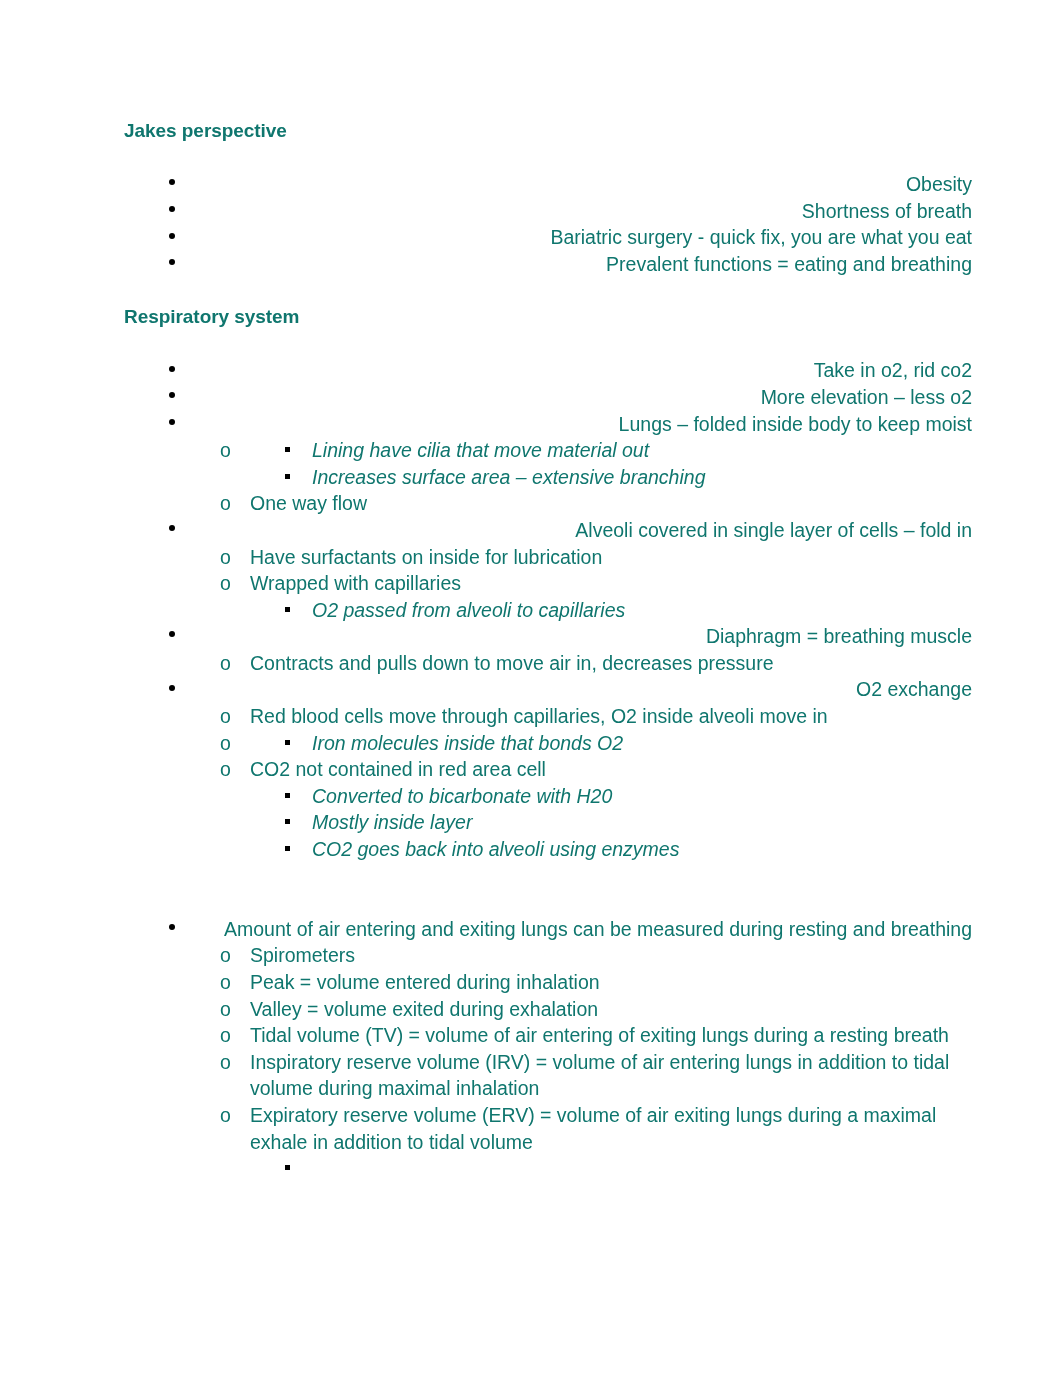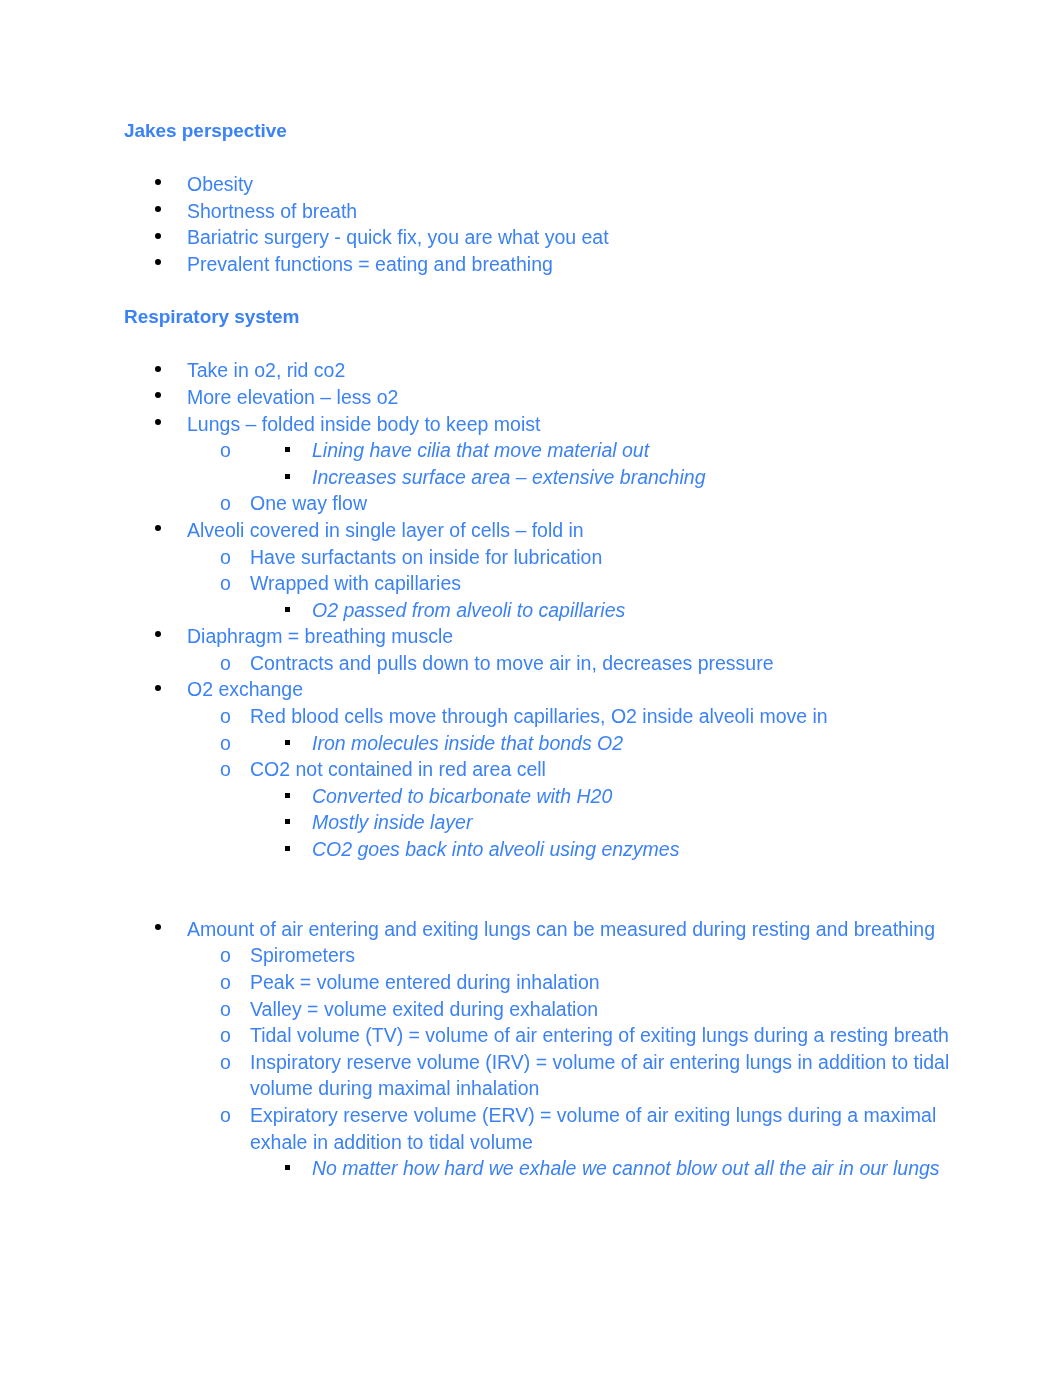--- a/index.html
+++ b/index.html
@@ -8,21 +8,21 @@
     background: #ffffff;
   }
   .page {
     position: relative;
     width: 1062px;
     height: 1377px;
     background: #ffffff;
     margin: 0 auto;
     overflow: hidden;
     font-family: "Liberation Sans", "DejaVu Sans", sans-serif;
-    color: #3b82f6;
+    color: #0f766e;
     box-sizing: border-box;
     padding: 118px 90px 0 124px;
   }
 
   .doc-body {
     font-size: 19.5px;
     line-height: 26.6px;
   }
 
   h2.section-heading {
@@ -49,20 +49,21 @@
   li.item {
     position: relative;
     margin: 0;
     padding: 0;
     line-height: 26.6px;
   }
 
   
   li.l1 {
     padding-left: 63px;   
+    text-align: right;
   }
   li.l1 > .marker {
     position: absolute;
     left: 31px;           
     top: 0;
     width: 20px;
     font-size: 19.5px;
     line-height: 26.6px;
   }
 
@@ -257,17 +258,16 @@
         <li class="item l2">
           <span class="marker circle-o">o</span>
           <span class="text">Inspiratory reserve volume (IRV) = volume of air entering lungs in addition to tidal volume during maximal inhalation</span>
         </li>
         <li class="item l2">
           <span class="marker circle-o">o</span>
           <span class="text">Expiratory reserve volume (ERV) = volume of air exiting lungs during a maximal exhale in addition to tidal volume</span>
         </li>
         <li class="item l3">
           <span class="marker square"></span>
-          <span class="text">No matter how hard we exhale we cannot blow out all the air in our lungs</span>
         </li>
       </ul>
     </div>
 </div>
 
 </body></html>

